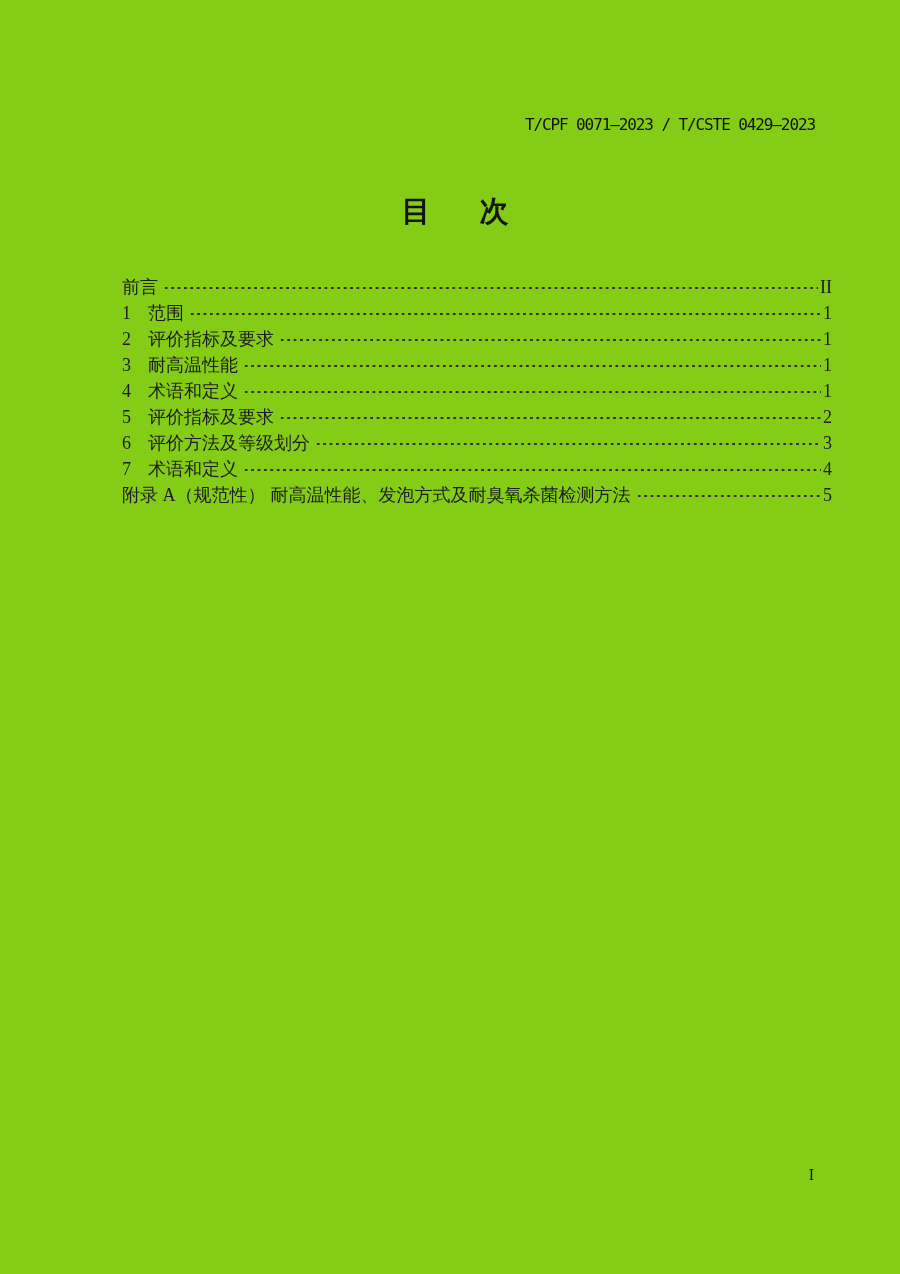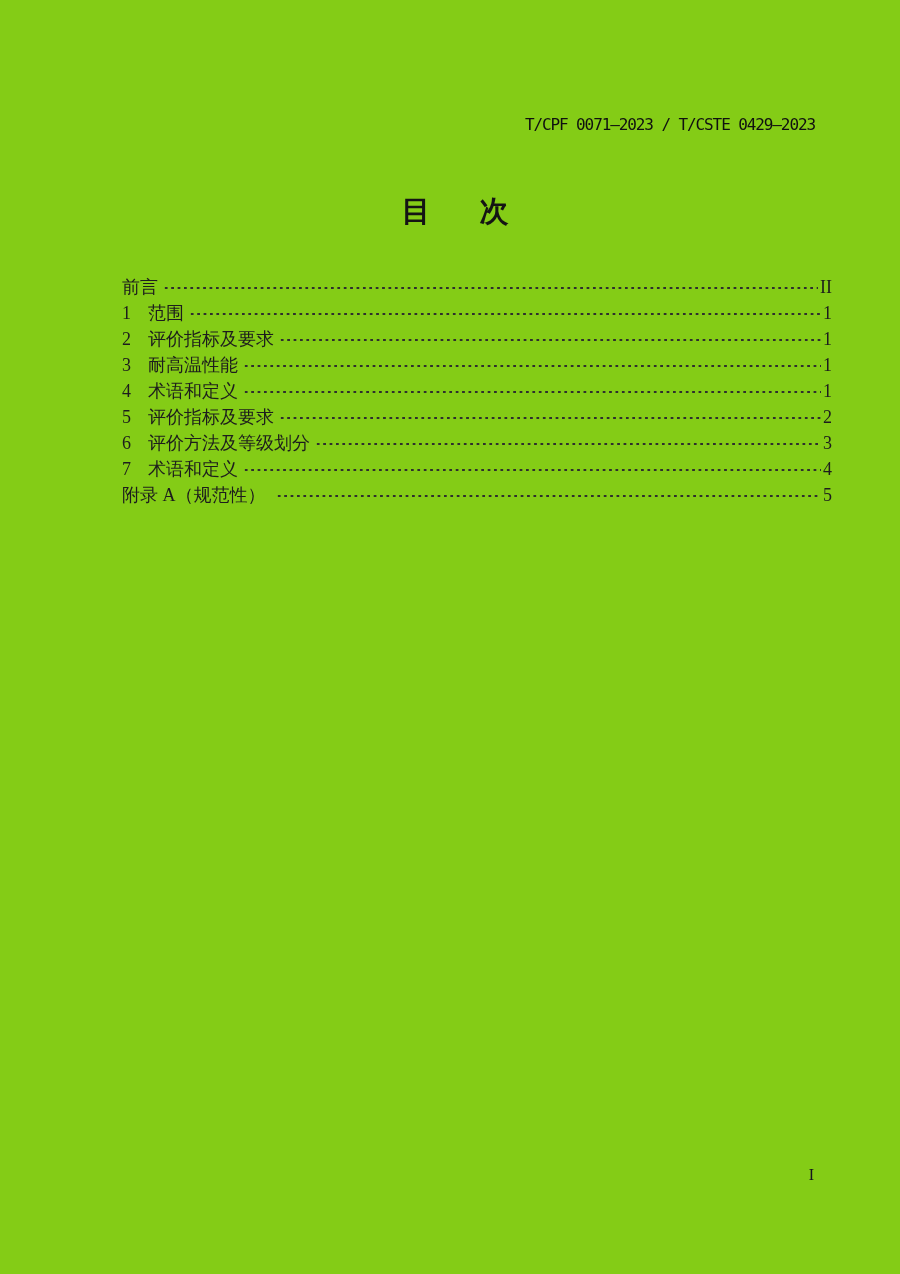--- a/index.html
+++ b/index.html
@@ -137,20 +137,21 @@
       <span class="toc-page">3</span>
     </div>
       <div class="toc-row">
       <span class="toc-num">7</span>
       <span class="toc-label">术语和定义</span>
       <span class="toc-leader"></span>
       <span class="toc-page">4</span>
     </div>
       <div class="toc-row">
       <span class="toc-num appendix">附录 A（规范性）</span>
+      <span class="toc-label">耐高温性能、发泡方式及耐臭氧杀菌检测方法</span>
       <span class="toc-leader"></span>
       <span class="toc-page">5</span>
     </div>
     </div>
 
   <div class="doc-footer">I</div>
 
 </div>
 
 </body></html>

